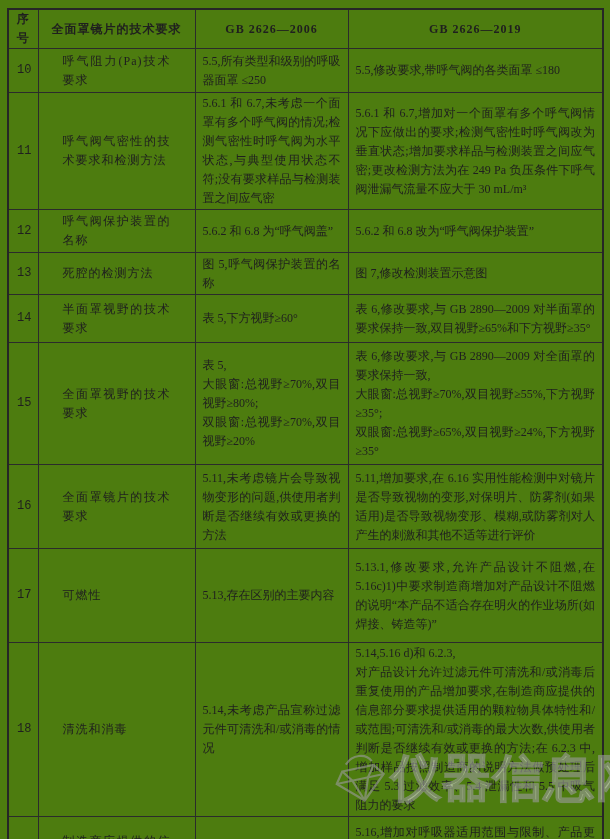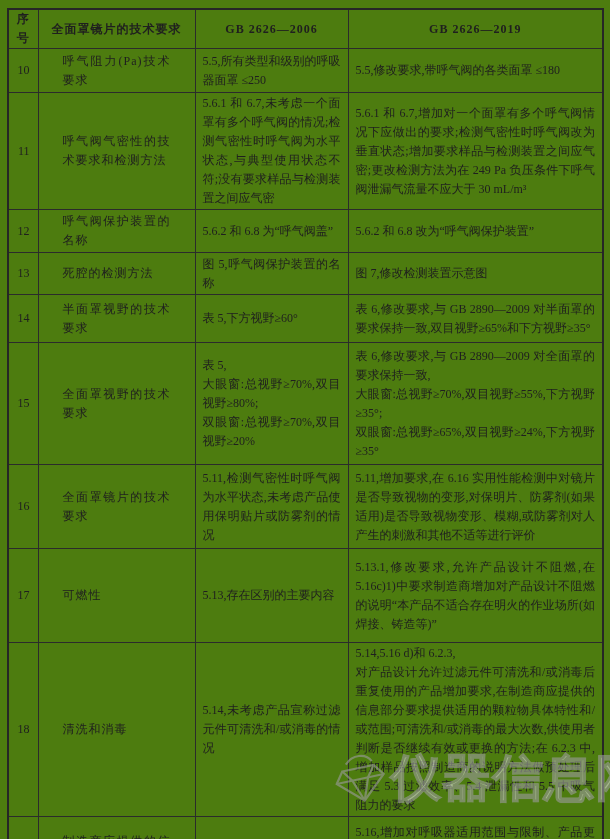--- a/index.html
+++ b/index.html
@@ -14,21 +14,21 @@
     border:2px solid #262626;
   }
   table.cmp th, table.cmp td{
     border:1px solid #2b2b2b;
     vertical-align:middle;
     font-size:12px;line-height:19px;
     overflow:hidden;
   }
   thead tr{height:26px;}
   th{font-weight:bold;text-align:center;padding:0 2px;letter-spacing:1px;}
-  td.c-no{text-align:right;padding:8px;}
+  td.c-no{text-align:right;padding:8px;font-family:Liberation Mono, monospace;}
   td.c-content{text-align:justify;padding:2px 24px;letter-spacing:1px;}
   td.c-old,td.c-new{text-align:justify;padding:1px 7px;}
   .para{margin:0;}
   
   tbody tr:nth-child(1){height:44px;}
   tbody tr:nth-child(2){height:112px;}
   tbody tr:nth-child(3){height:26px;margin-top:10px;}
   tbody tr:nth-child(4){height:42px;margin-left:46px;}
   tbody tr:nth-child(5){height:48px;}
   tbody tr:nth-child(6){height:122px;}
@@ -133,21 +133,21 @@
           <td class="c-new">
             <div class="para">表 6,修改要求,与 GB 2890—2009 对全面罩的要求保持一致,</div>
             <div class="para">大眼窗:总视野≥70%,双目视野≥55%,下方视野≥35°;</div>
             <div class="para">双眼窗:总视野≥65%,双目视野≥24%,下方视野≥35°</div>
           </td>
         </tr>
         <tr>
           <td class="c-no">16</td>
           <td class="c-content">全面罩镜片的技术要求</td>
           <td class="c-old">
-            <div class="para">5.11,检测气密性时呼气阀为水平状态,未考虑产品使用保明贴片或防雾剂的情况</div>
+            <div class="para">5.11,未考虑镜片会导致视物变形的问题,供使用者判断是否继续有效或更换的方法</div>
           </td>
           <td class="c-new">
             <div class="para">5.11,增加要求,在 6.16 实用性能检测中对镜片是否导致视物的变形,对保明片、防雾剂(如果适用)是否导致视物变形、模糊,或防雾剂对人产生的刺激和其他不适等进行评价</div>
           </td>
         </tr>
         <tr>
           <td class="c-no">17</td>
           <td class="c-content">可燃性</td>
           <td class="c-old">
             <div class="para">5.13,存在区别的主要内容</div>

